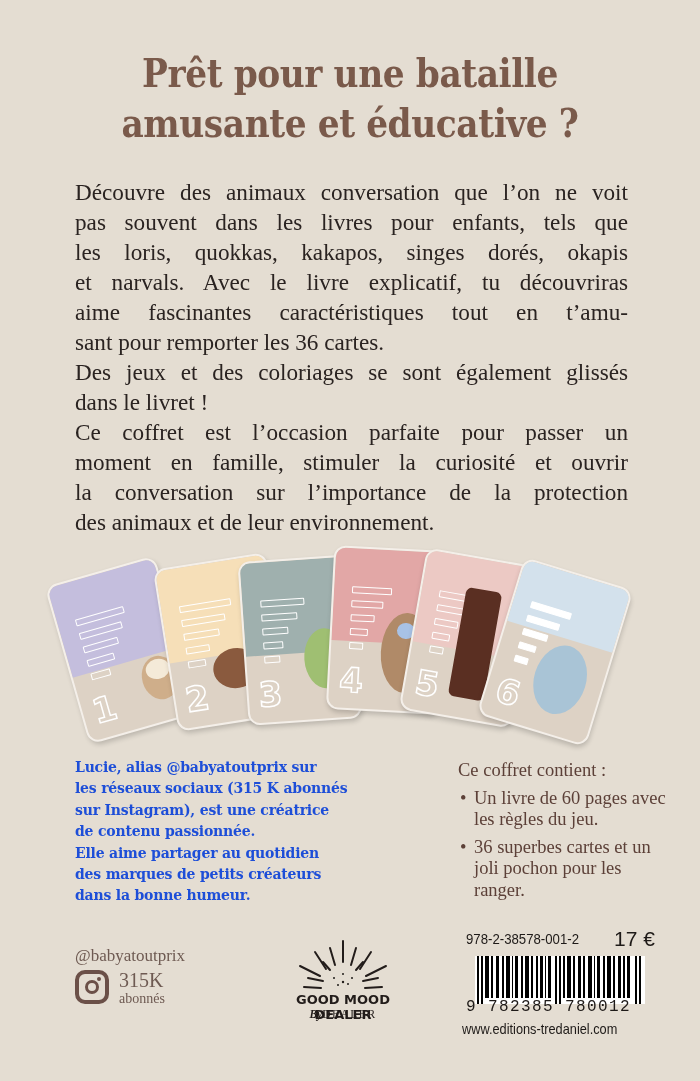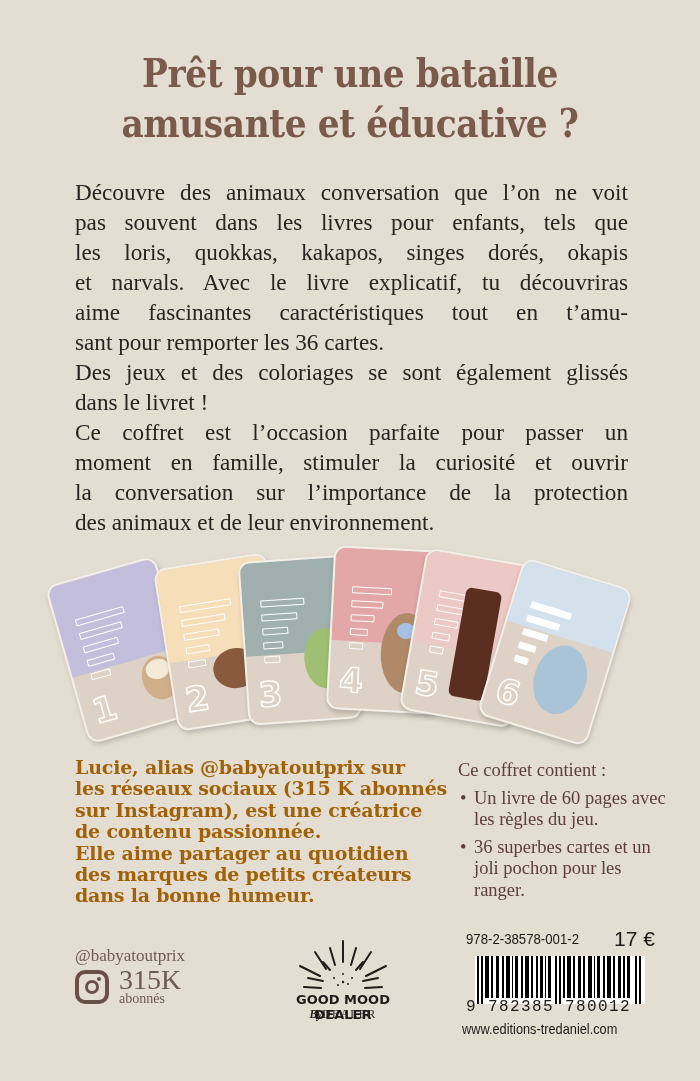--- a/index.html
+++ b/index.html
@@ -40,22 +40,22 @@
     font-family: "DejaVu Sans", sans-serif; font-weight: bold;
     font-size: 34px; color: transparent;
     -webkit-text-stroke: 1.5px #ffffff;
   }
   .card .bars { position: absolute; left: 18px; top: 38px; }
   .card .bar { height: 5px; border: 1px solid #fff; border-radius: 1px; margin-bottom: 7px; }
   .card .animal { position: absolute; border-radius: 50%; }
 
   .bio {
     position: absolute; left: 75px; top: 757px; width: 320px;
-    color: #a16207; font-family: "DejaVu Serif", serif; font-weight: bold;
-    font-size: 19px; line-height: 21.4px; letter-spacing: -0.2px;
+    color: #1d4ed8; font-family: "DejaVu Serif", serif; font-weight: bold;
+    font-size: 14px; line-height: 21.4px; letter-spacing: -0.2px;
   }
   .bio div { white-space: nowrap; }
 
   .contents {
     position: absolute; left: 458px; top: 760px; width: 210px;
     color: #5c4038; font-family: "Liberation Serif", serif;
     font-size: 18.5px; line-height: 21.5px;
   }
   .contents .hdr { margin-bottom: 6px; }
   .contents ul { list-style: none; margin: 0; padding: 0; }
@@ -65,21 +65,21 @@
   .social { position: absolute; left: 75px; top: 946px; color: #6e5a52; }
   .social .handle { font-family: "Liberation Serif", serif; font-size: 17px; }
   .social .row { display: flex; align-items: center; margin-top: 2px; }
   .ig-icon {
     width: 34px; height: 34px; border: 4px solid #6b5048; border-radius: 10px;
     position: relative; box-sizing: border-box;
   }
   .ig-icon::before { content: ""; position: absolute; left: 6px; top: 6px; width: 14px; height: 14px; border: 3.5px solid #6b5048; border-radius: 50%; box-sizing: border-box; }
   .ig-icon::after { content: ""; position: absolute; right: 4px; top: 3px; width: 4px; height: 4px; background: #6b5048; border-radius: 50%; }
   .followers { margin-left: 10px; }
-  .followers .count { font-family: "Liberation Serif", serif; font-size: 28px; line-height: 24px; display: block; }
+  .followers .count { font-family: "Liberation Serif", serif; font-size: 20px; line-height: 24px; display: block; }
   .followers .lbl { font-family: "Liberation Serif", serif; font-size: 14px; line-height: 14px; display: block; }
 
   .logo { position: absolute; left: 268px; top: 938px; width: 150px; height: 90px; text-align: center; }
   .logo .brand { position: absolute; left: 0; top: 54px; width: 150px; font-family: "DejaVu Sans", sans-serif; font-weight: bold; font-size: 13px; color: #221c1a; letter-spacing: 0px; }
   .logo .by { position: absolute; left: 0; top: 70px; width: 150px; font-family: "Liberation Serif", serif; font-size: 11.5px; color: #221c1a; letter-spacing: 1.5px; }
   .logo .by i { font-weight: bold; letter-spacing: 0; }
 
   .isbn { position: absolute; left: 466px; top: 930px; font-family: "Liberation Sans", sans-serif; color: #1e1a18; }
   .isbn .code { font-size: 15px; display: inline-block; transform: scaleX(0.88); transform-origin: left; }
   .isbn .price { position: absolute; left: 148px; top: -3px; font-size: 21px; white-space: nowrap; }

